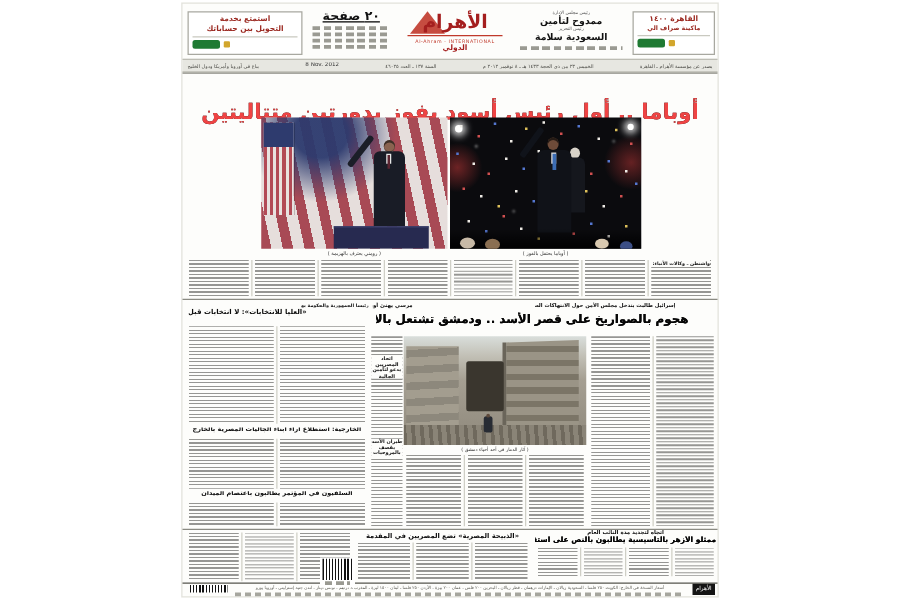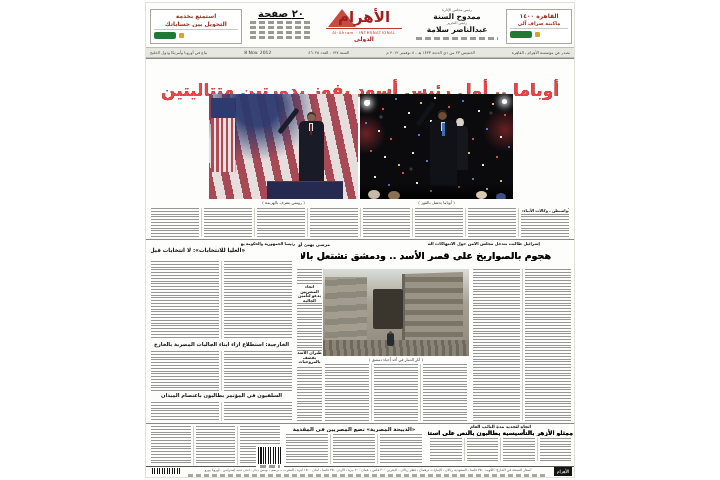--- a/index.html
+++ b/index.html
@@ -100,23 +100,23 @@
   <div class="abs" style="left:174px;top:4px;width:88px;height:40px;">
     <div class="logo-tri"></div>
     <div class="ar ctr clip" style="position:relative;font-size:15px;font-weight:900;color:#a41e1e;line-height:20px;">الأهرام</div>
     <div style="border-top:1px solid #c0392b;margin:1px 6px;"></div>
     <div class="ctr clip" style="font-size:3.8px;color:#c0392b;letter-spacing:.5px;">Al-Ahram · INTERNATIONAL</div>
     <div class="ar ctr clip" style="font-size:6px;font-weight:bold;color:#a41e1e;">الدولي</div>
   </div>
 
   <div class="abs ctr" style="left:266px;top:5px;width:90px;height:37px;">
     <div class="ar clip" style="font-size:3.6px;color:#555;">رئيس مجلس الإدارة</div>
-    <div class="ar clip" style="font-size:7.5px;font-weight:900;color:#111;">ممدوح السنة</div>
+    <div class="ar clip" style="font-size:7.5px;font-weight:900;color:#111;">ممدوح لتأمين</div>
     <div class="ar clip" style="font-size:3.6px;color:#555;">رئيس التحرير</div>
-    <div class="ar clip" style="font-size:7.5px;font-weight:900;color:#111;">عبدالناصر سلامة</div>
+    <div class="ar clip" style="font-size:7.5px;font-weight:900;color:#111;">السعودية سلامة</div>
     <div class="tinygray" style="margin-top:3px;"></div>
   </div>
 
   <div class="abs mbox" style="left:360px;top:6px;width:66px;height:35px;">
     <div class="ar ctr adline clip" style="font-size:6px;">القاهرة ١٤٠٠</div>
     <div class="ar ctr adline clip" style="font-size:5px;">ماكينة صراف آلي</div>
     <div class="addiv"></div>
     <div class="brandrow">
       <span class="brand-green"></span>
       <span class="brand-gold"></span>

